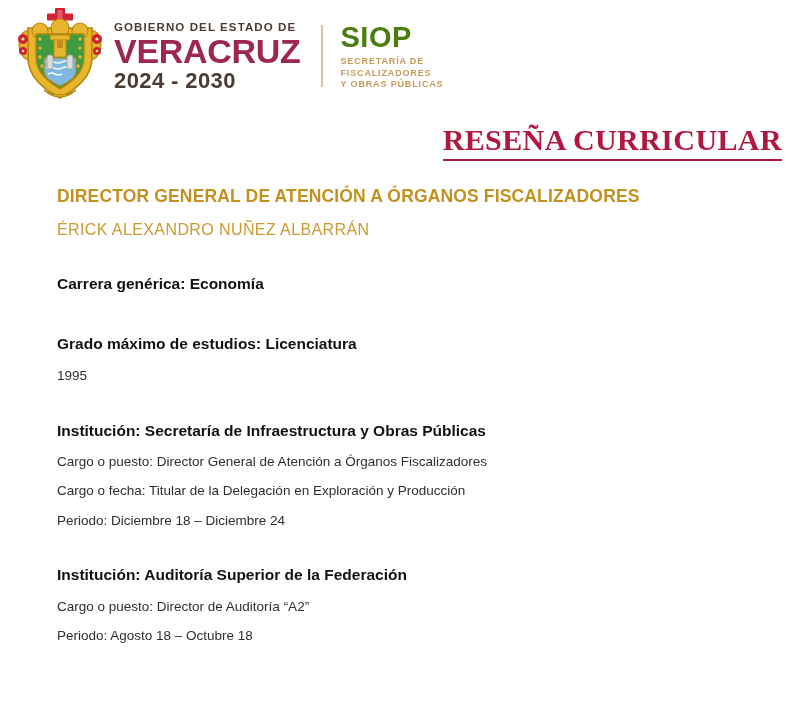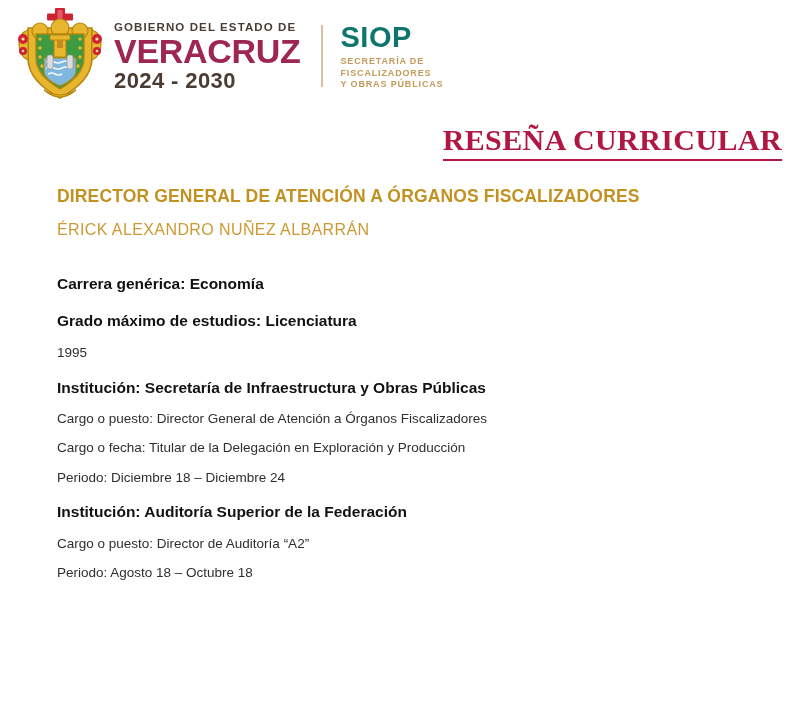--- a/index.html
+++ b/index.html
@@ -83,21 +83,21 @@
     margin-right: 18px;
     flex: 0 0 auto;
   }
 
   .siop-block { flex: 0 0 auto; padding-top: 2px; }
 
   .siop-name {
     font-size: 29px;
     font-weight: bold;
     letter-spacing: 0.5px;
-    color: #0f766e;
+    color: #4d7c0f;
     line-height: 1.0;
     white-space: nowrap;
   }
   .siop-sub {
     font-size: 9px;
     font-weight: bold;
     letter-spacing: 0.85px;
     color: #c49a5a;
     line-height: 1.32;
     margin-top: 4px;
@@ -155,23 +155,23 @@
   }
 
   .field-detail {
     font-size: 13.5px;
     font-weight: normal;
     color: #2f2f2f;
     line-height: 1.3;
   }
 
   .gap-carrera   { margin-top: 34px; }
-  .gap-grado     { margin-top: 17px; }
+  .gap-grado     { margin-top: 40px; }
   .gap-year      { margin-top: 13px; }
-  .gap-block     { margin-top: 16px; }
+  .gap-block     { margin-top: 36px; }
   .gap-detail    { margin-top: 12px; }
 </style>
 </head>
 <body>
 
 <div class="page">
 
   <div class="header">
 
     <div class="crest-wrap">

